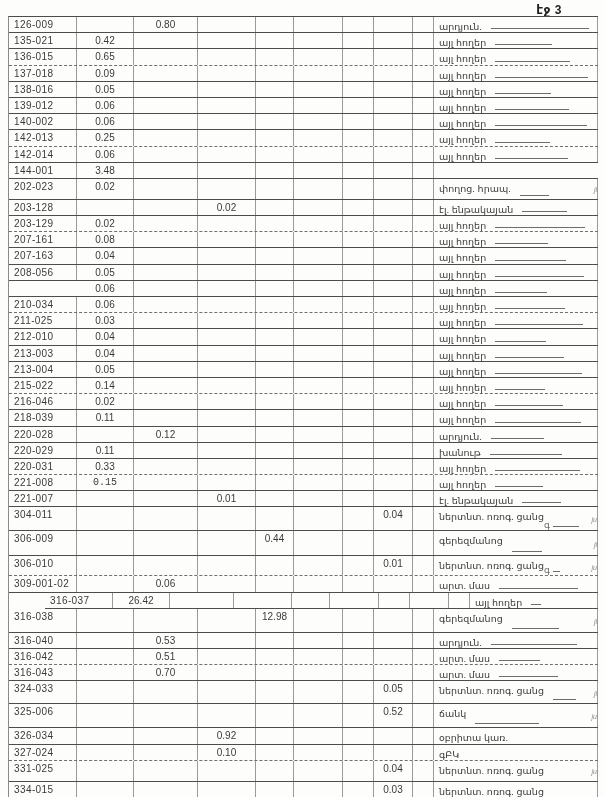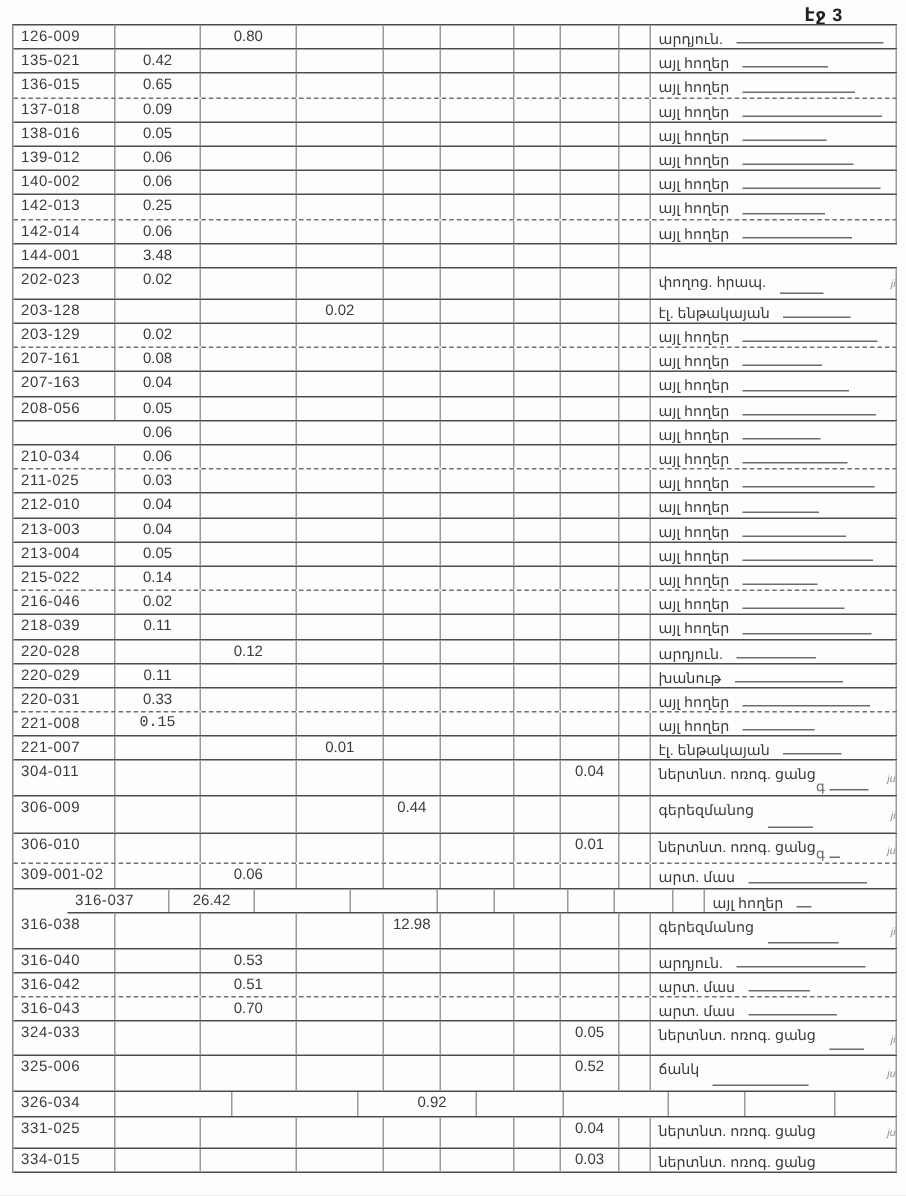--- a/index.html
+++ b/index.html
@@ -683,30 +683,47 @@
         <div class="cell val" style="width: 49px;"></div>
         <div class="cell val" style="width: 31px;"></div>
         <div class="cell val" style="width: 39px;">0.52</div>
         <div class="cell val" style="width: 21px;"></div>
         <div class="cell use">
           <span class="use-txt">ճանկ</span>
           <span class="tail" style="margin-right: 58px;"></span>
         </div>
         <span class="m-mark">ju</span>
       </div>
-      <div class="row" style="height: 16.2px; justify-content: space-between;">
+      <div class="row" style="height: 16.2px;">
         <div class="cell code" style="width: 68px;">326-034</div>
         <div class="cell val" style="width: 57px;"></div>
         <div class="cell val" style="width: 64px;"></div>
         <div class="cell val" style="width: 58px;">0.92</div>
         <div class="cell val" style="width: 38px;"></div>
         <div class="cell val" style="width: 49px;"></div>
         <div class="cell val" style="width: 31px;"></div>
         <div class="cell val" style="width: 39px;"></div>
         <div class="cell val" style="width: 21px;"></div>
+        <div class="cell use">
+          <span class="use-txt">օբրիտա կառ.</span>
+        </div>
+      </div>
+      <div class="row dash" style="height: 16.2px;">
+        <div class="cell code" style="width: 68px;">327-024</div>
+        <div class="cell val" style="width: 57px;"></div>
+        <div class="cell val" style="width: 64px;"></div>
+        <div class="cell val" style="width: 58px;">0.10</div>
+        <div class="cell val" style="width: 38px;"></div>
+        <div class="cell val" style="width: 49px;"></div>
+        <div class="cell val" style="width: 31px;"></div>
+        <div class="cell val" style="width: 39px;"></div>
+        <div class="cell val" style="width: 21px;"></div>
+        <div class="cell use">
+          <span class="use-txt">գԲԿ</span>
+        </div>
       </div>
       <div class="row" style="height: 21px;">
         <div class="cell code" style="width: 68px;">331-025</div>
         <div class="cell val" style="width: 57px;"></div>
         <div class="cell val" style="width: 64px;"></div>
         <div class="cell val" style="width: 58px;"></div>
         <div class="cell val" style="width: 38px;"></div>
         <div class="cell val" style="width: 49px;"></div>
         <div class="cell val" style="width: 31px;"></div>
         <div class="cell val" style="width: 39px;">0.04</div>

